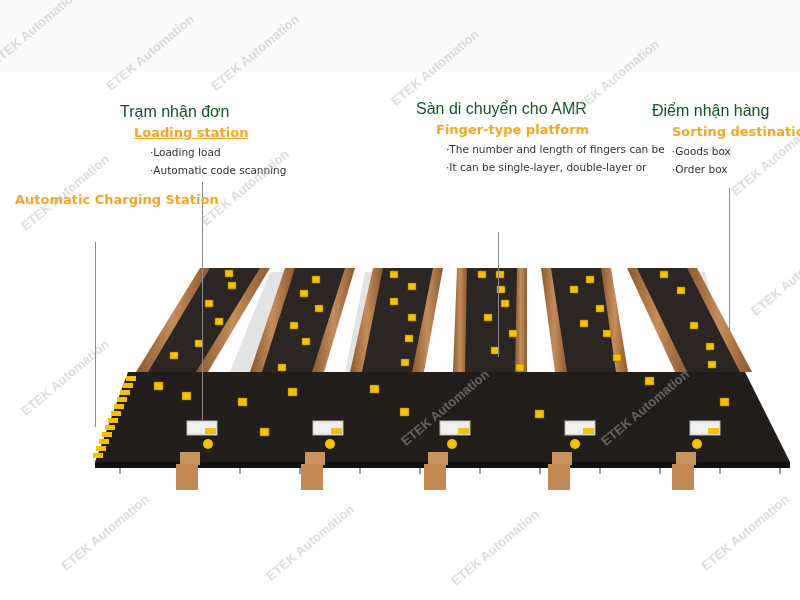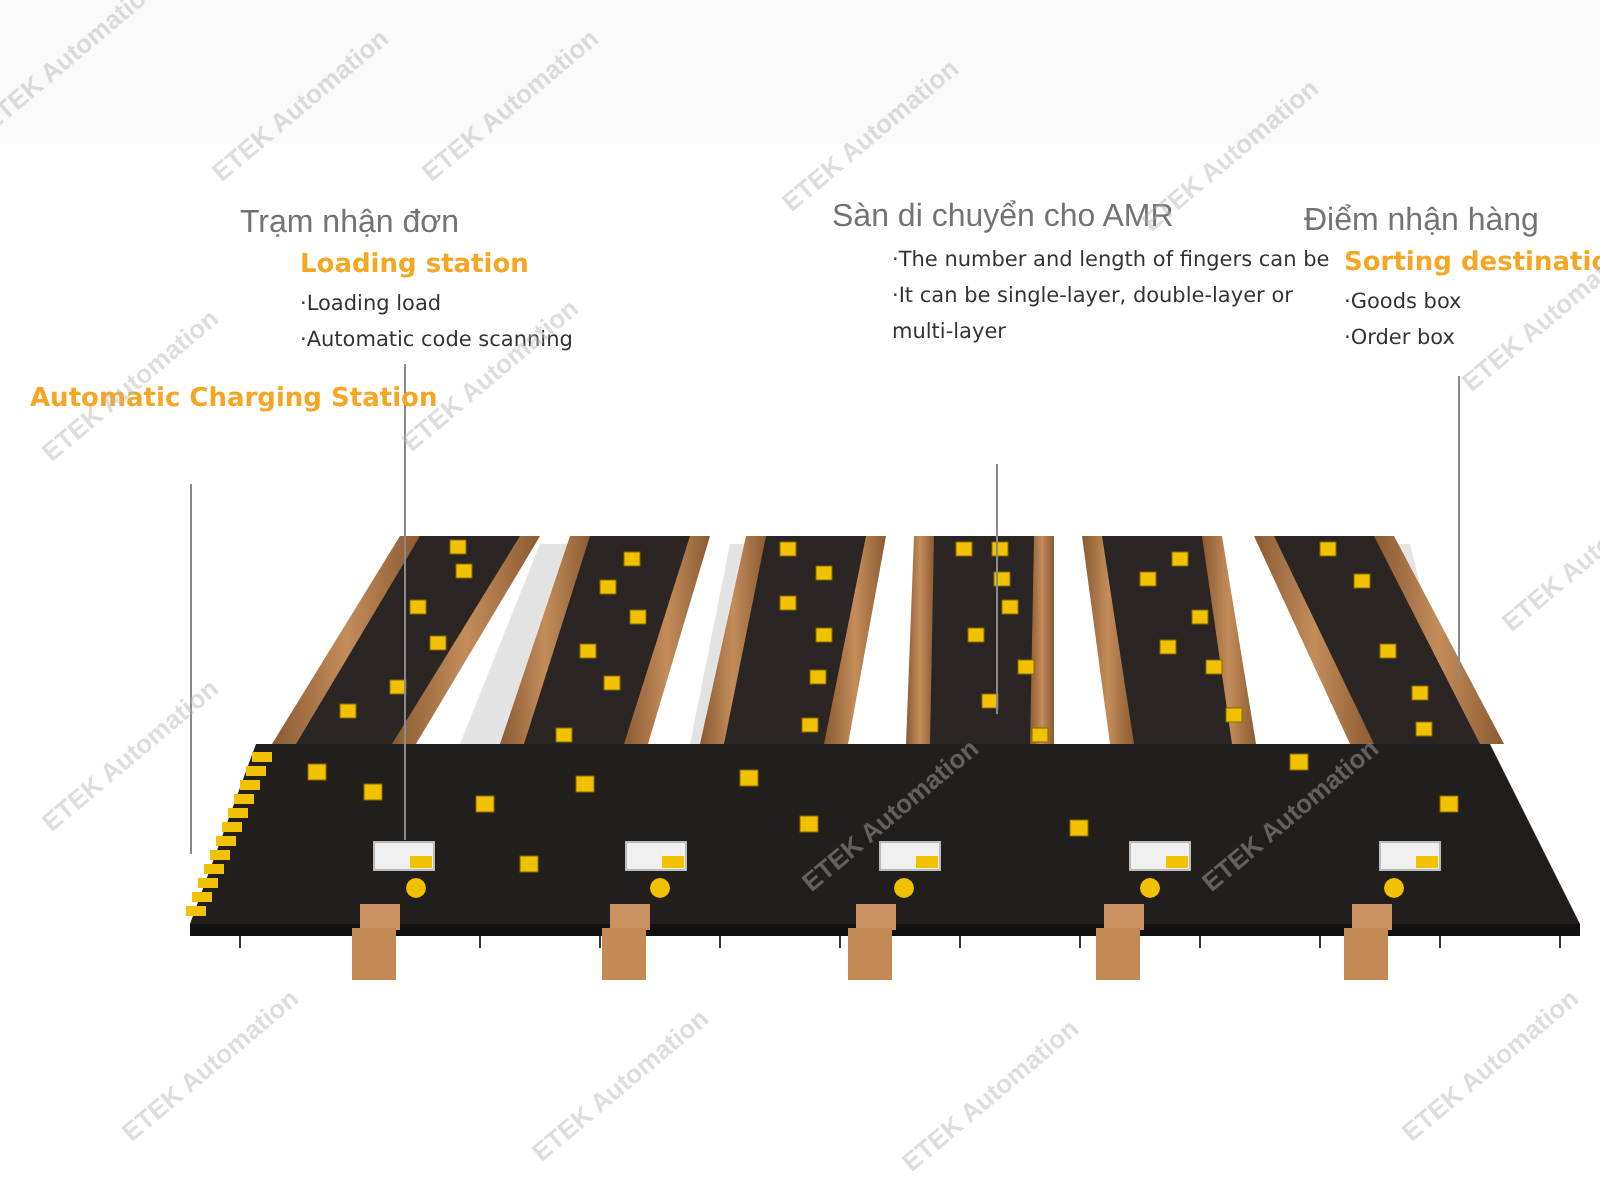--- a/index.html
+++ b/index.html
@@ -1,19 +1,19 @@
 <!DOCTYPE html>
 <html><head>
 <meta charset="utf-8">
 <style>
   html,body{margin:0;padding:0;}
   body{width:800px;height:600px;position:relative;overflow:hidden;background:#ffffff;font-family:"Liberation Sans",sans-serif;}
   .topband{position:absolute;left:0;top:0;width:800px;height:72px;background:#fafafa;}
   .label{position:absolute;}
-  .vn{font-size:16px;color:#737373;font-family:"Liberation Sans",sans-serif;white-space:nowrap;}
+  .vn{font-size:16px;color:#14532d;font-family:"Liberation Sans",sans-serif;white-space:nowrap;}
   .en{font-size:13px;font-weight:bold;color:#f5a623;font-family:"DejaVu Sans",sans-serif;white-space:nowrap;margin-top:4px;}
   .desc{font-size:10.5px;color:#333;font-family:"DejaVu Sans",sans-serif;line-height:18px;margin-top:3px;}
   .leader{position:absolute;width:1px;background:#8a8a8a;}
   .wm{position:absolute;font-size:13px;font-weight:bold;color:rgba(180,180,180,0.45);transform:rotate(-40deg);white-space:nowrap;font-family:"Liberation Sans",sans-serif;pointer-events:none;}
   svg{position:absolute;left:0;top:0;}
 </style>
 </head>
 <body>
 
 <div class="topband"></div>
@@ -181,37 +181,37 @@
   </g>
 </svg>
 
 <div class="leader" style="left:95px;top:242px;height:185px;"></div>
 <div class="leader" style="left:202px;top:182px;height:238px;"></div>
 <div class="leader" style="left:498px;top:232px;height:125px;"></div>
 <div class="leader" style="left:729px;top:188px;height:152px;"></div>
 
 <div class="label" style="left:120px;top:103px;">
   <div class="vn">Trạm nhận đơn</div>
-  <div class="en" style="margin-left:30px;">Loading station</div>
+  <div class="en" style="margin-left:14px;text-decoration:underline;">Loading station</div>
   <div class="desc" style="margin-left:30px;">
     <div>·Loading load</div>
     <div>·Automatic code scanning</div>
   </div>
 </div>
 
 <div class="label" style="left:7px;top:188px;">
   <div class="en" style="margin-left:8px;">Automatic Charging Station</div>
 </div>
 
 <div class="label" style="left:416px;top:100px;">
   <div class="vn">Sàn di chuyển cho AMR</div>
+  <div class="en" style="margin-left:20px;">Finger-type platform</div>
   <div class="desc" style="margin-left:30px;">
     <div>·The number and length of fingers can be</div>
     <div>·It can be single-layer, double-layer or</div>
-    <div>multi-layer</div>
   </div>
 </div>
 
 <div class="label" style="left:652px;top:102px;">
   <div class="vn">Điểm nhận hàng</div>
   <div class="en" style="margin-left:20px;">Sorting destination</div>
   <div class="desc" style="margin-left:20px;">
     <div>·Goods box</div>
     <div>·Order box</div>
   </div>

